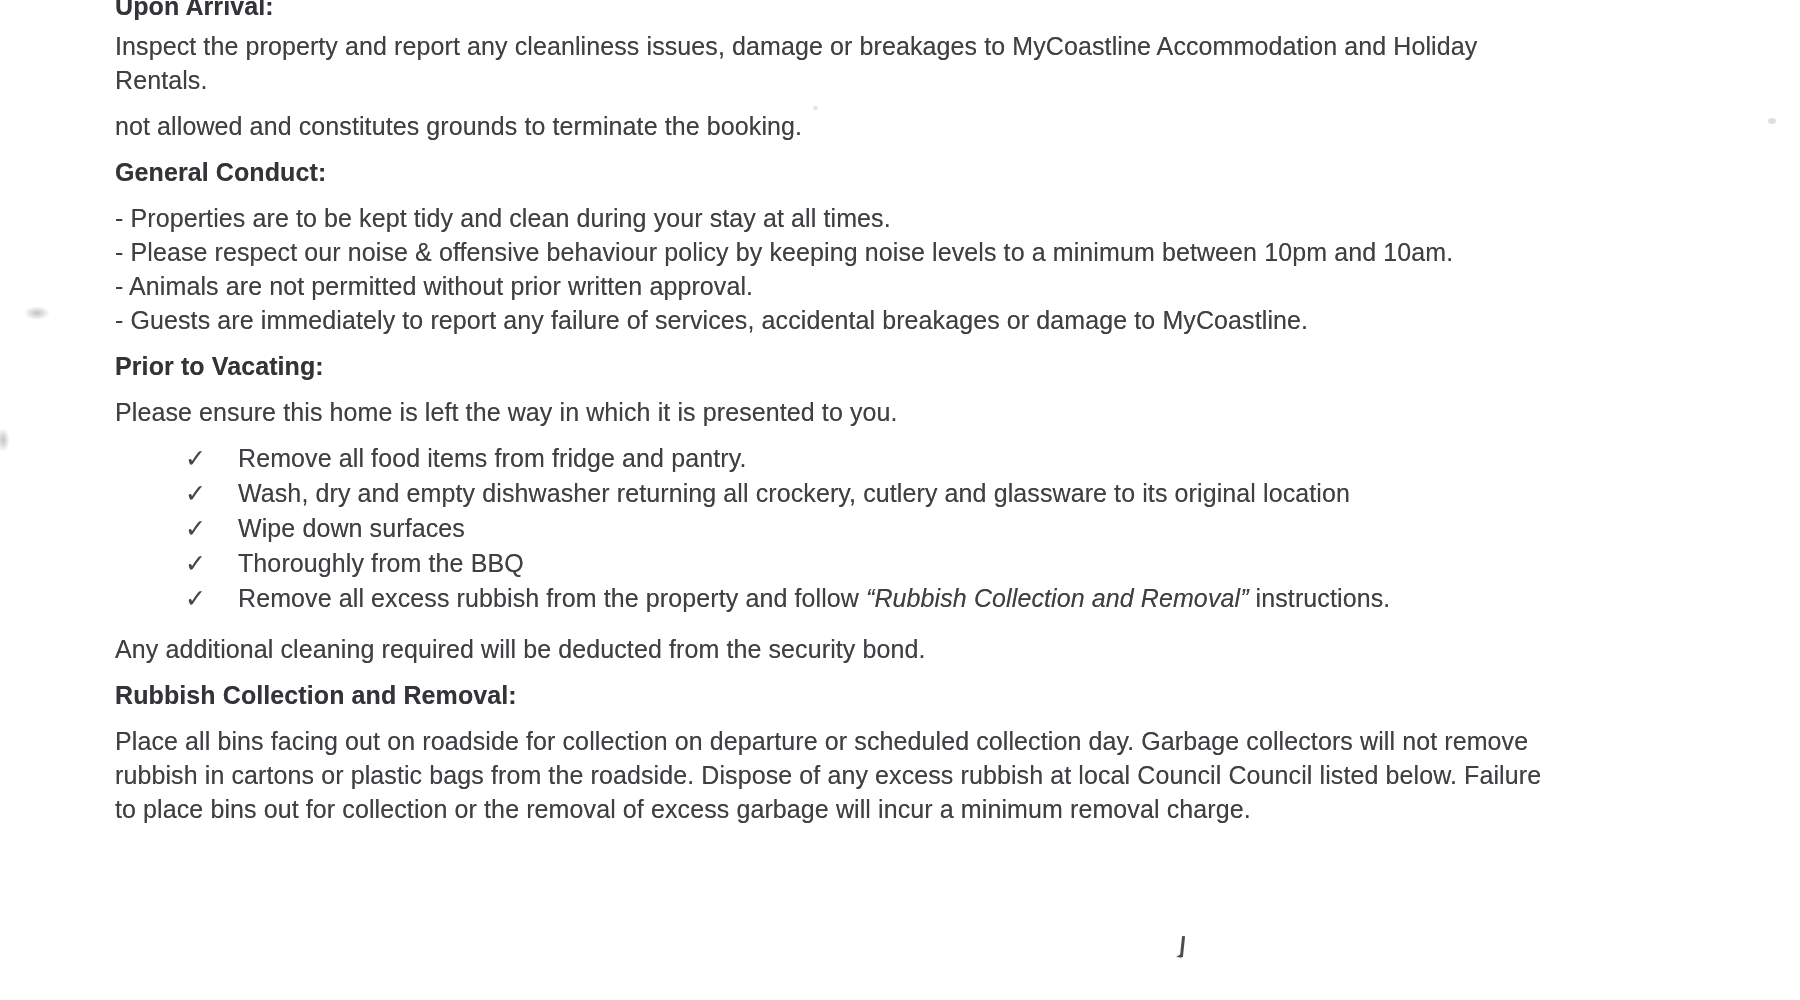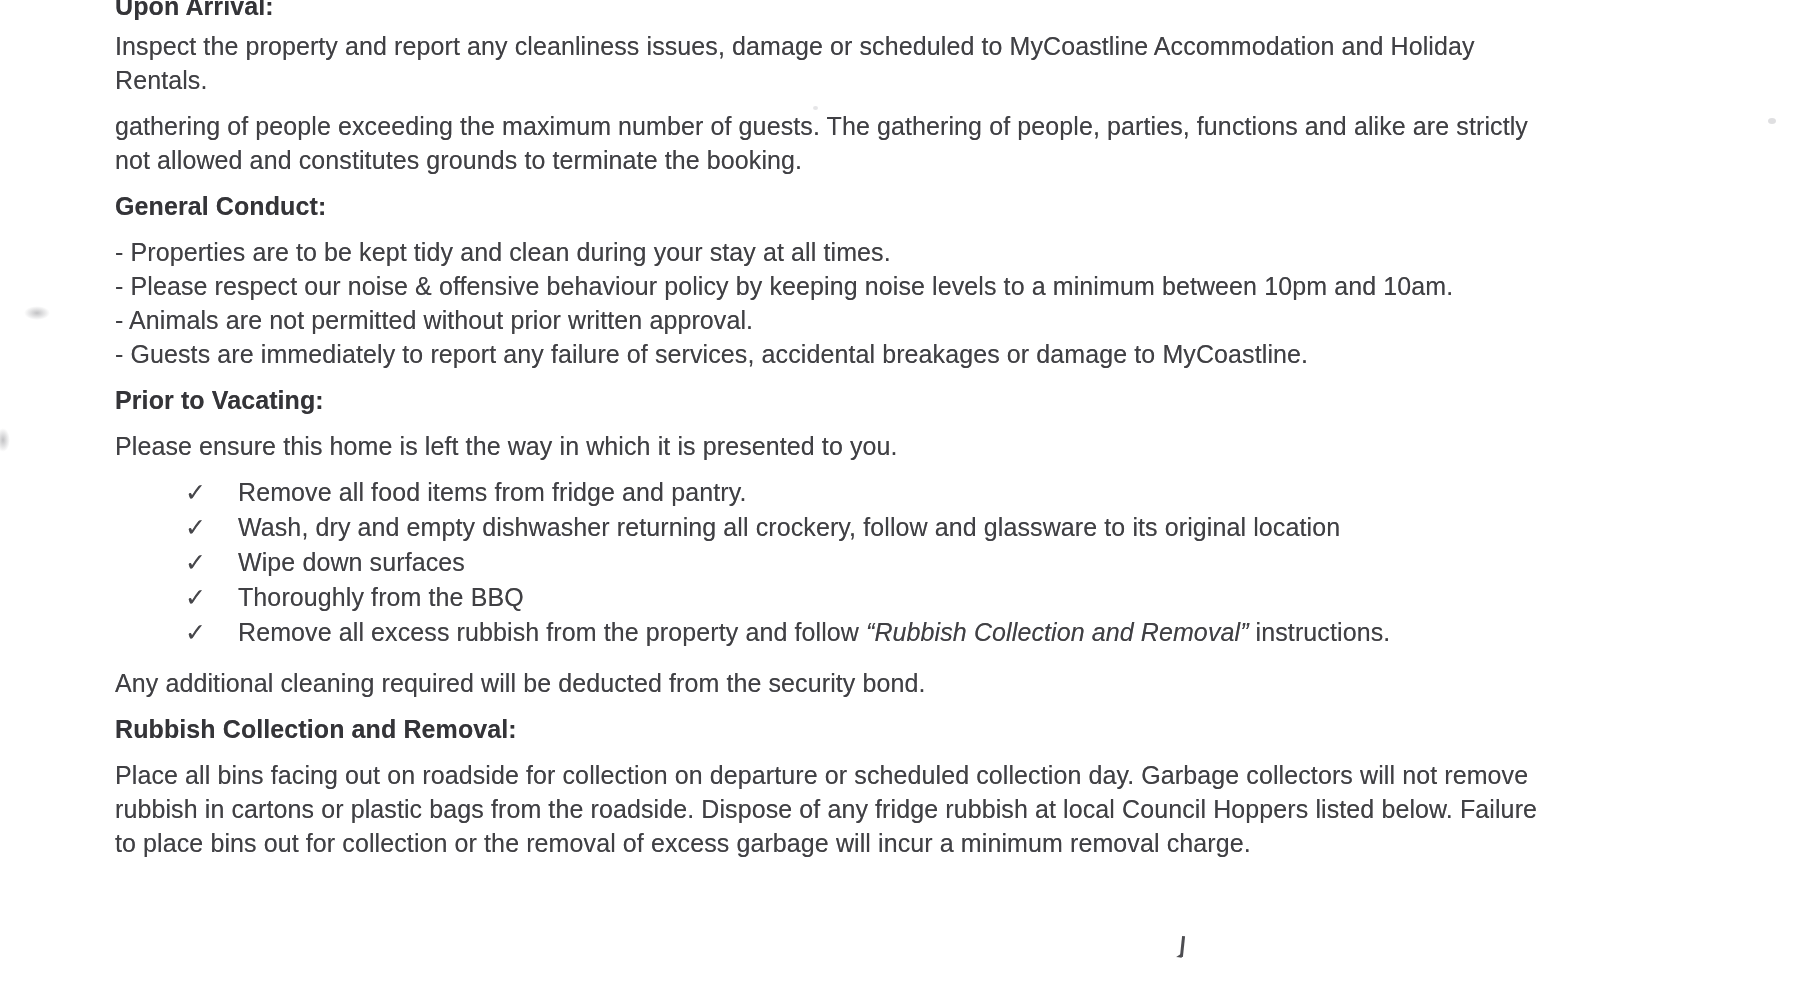--- a/index.html
+++ b/index.html
@@ -68,27 +68,26 @@
 </style>
 </head>
 <body>
 
 <div class="page">
   <div class="doc">
 
     <div class="h block first">Upon Arrival:</div>
 
     <div class="block">
-      <div class="line">Inspect the property and report any cleanliness issues, damage or scheduled to MyCoastline Accommodation and Holiday</div>
+      <div class="line">Inspect the property and report any cleanliness issues, damage or breakages to MyCoastline Accommodation and Holiday</div>
       <div class="line">Rentals.</div>
     </div>
 
 
     <div class="block">
-      <div class="line">gathering of people exceeding the maximum number of guests. The gathering of people, parties, functions and alike are strictly</div>
       <div class="line">not allowed and constitutes grounds to terminate the booking.</div>
     </div>
 
     <div class="h block">General Conduct:</div>
 
     <div class="block">
       <div class="line">- Properties are to be kept tidy and clean during your stay at all times.</div>
       <div class="line">- Please respect our noise &amp; offensive behaviour policy by keeping noise levels to a minimum between 10pm and 10am.</div>
       <div class="line">- Animals are not permitted without prior written approval.</div>
       <div class="line">- Guests are immediately to report any failure of services, accidental breakages or damage to MyCoastline.</div>
@@ -100,21 +99,21 @@
       <div class="line">Please ensure this home is left the way in which it is presented to you.</div>
     </div>
 
     <div class="block checklist">
       <div class="check-row">
         <span class="check">✓</span>
         <span class="check-text">Remove all food items from fridge and pantry.</span>
       </div>
       <div class="check-row">
         <span class="check">✓</span>
-        <span class="check-text">Wash, dry and empty dishwasher returning all crockery, follow and glassware to its original location</span>
+        <span class="check-text">Wash, dry and empty dishwasher returning all crockery, cutlery and glassware to its original location</span>
       </div>
       <div class="check-row">
         <span class="check">✓</span>
         <span class="check-text">Wipe down surfaces</span>
       </div>
       <div class="check-row">
         <span class="check">✓</span>
         <span class="check-text">Thoroughly from the BBQ</span>
       </div>
       <div class="check-row">
@@ -124,21 +123,21 @@
     </div>
 
     <div class="block">
       <div class="line">Any additional cleaning required will be deducted from the security bond.</div>
     </div>
 
     <div class="h block">Rubbish Collection and Removal:</div>
 
     <div class="block">
       <div class="line">Place all bins facing out on roadside for collection on departure or scheduled collection day. Garbage collectors will not remove</div>
-      <div class="line">rubbish in cartons or plastic bags from the roadside. Dispose of any fridge rubbish at local Council Hoppers listed below. Failure</div>
+      <div class="line">rubbish in cartons or plastic bags from the roadside. Dispose of any excess rubbish at local Council Council listed below. Failure</div>
       <div class="line">to place bins out for collection or the removal of excess garbage will incur a minimum removal charge.</div>
     </div>
 
   </div>
 
   <div class="smudge a"></div>
   <div class="smudge b"></div>
   <div class="dot a"></div>
   <div class="dot b"></div>
   <div class="cursor-mark"></div>

